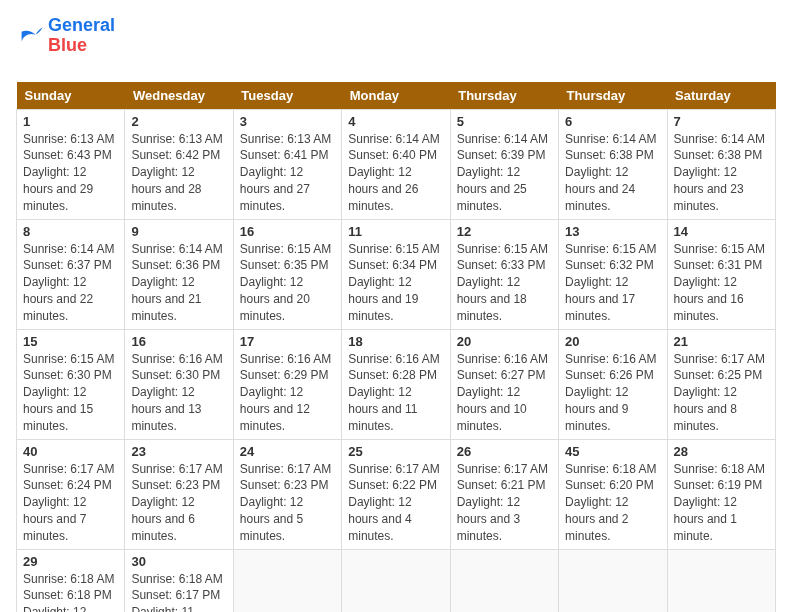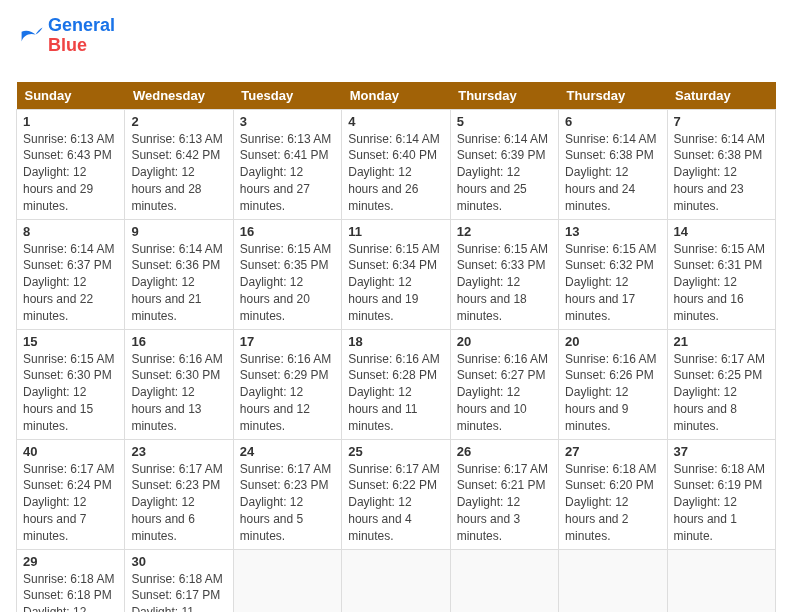--- a/index.html
+++ b/index.html
@@ -325,29 +325,29 @@
       </td>
         <td>
         <span class="day-num">26</span>
         <div class="day-info">
           Sunrise: 6:17 AM<br>
           Sunset: 6:21 PM<br>
           Daylight: 12 hours and 3 minutes.
         </div>
       </td>
         <td>
-        <span class="day-num">27</span>
+        <span class="day-num">45</span>
         <div class="day-info">
           Sunrise: 6:18 AM<br>
           Sunset: 6:20 PM<br>
           Daylight: 12 hours and 2 minutes.
         </div>
       </td>
         <td>
-        <span class="day-num">37</span>
+        <span class="day-num">28</span>
         <div class="day-info">
           Sunrise: 6:18 AM<br>
           Sunset: 6:19 PM<br>
           Daylight: 12 hours and 1 minute.
         </div>
       </td>
       </tr>
       <tr>
         <td>
         <span class="day-num">29</span>

